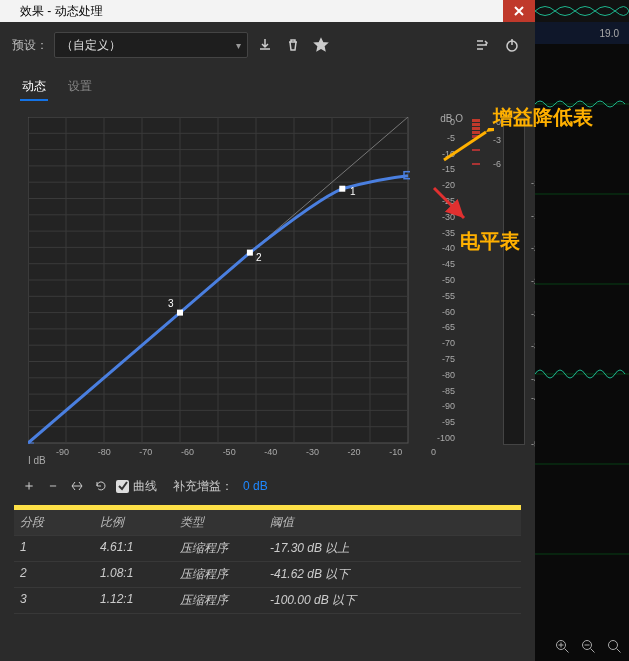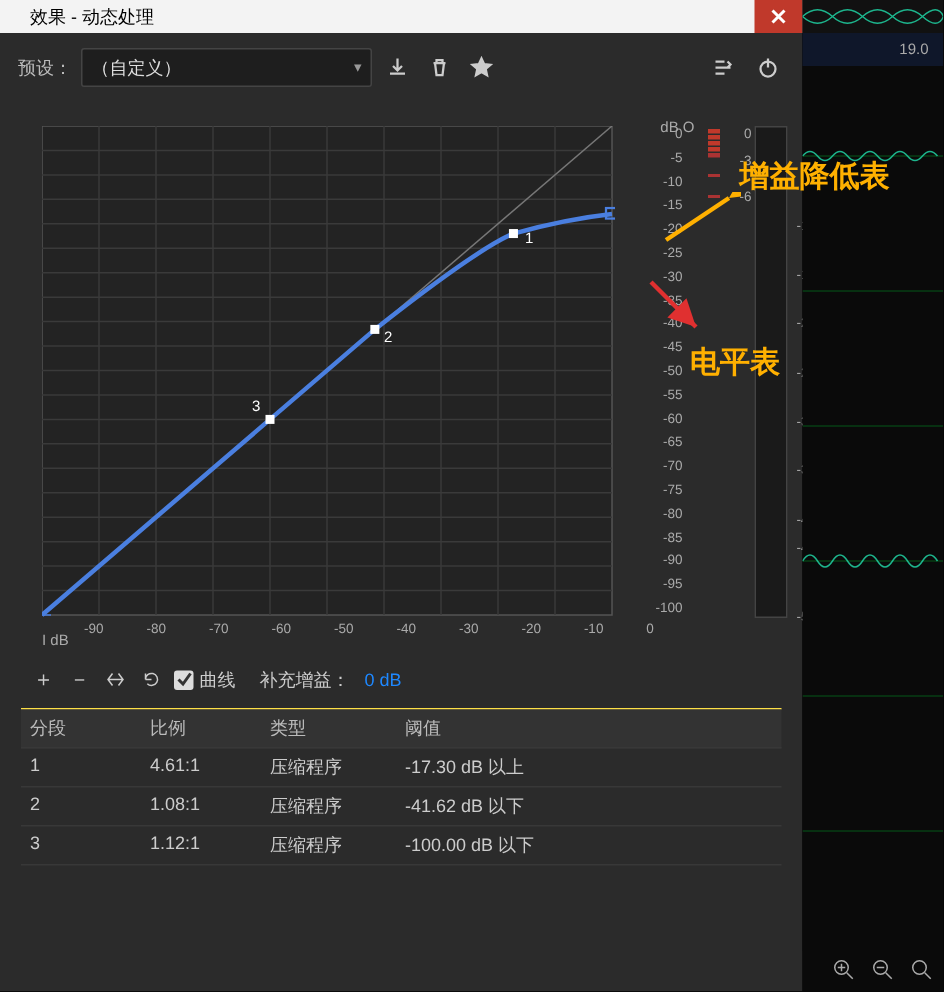--- a/index.html
+++ b/index.html
@@ -40,21 +40,21 @@
   .lvl-meter{position:absolute;right:10px;top:6px;width:20px;height:326px;background:#1a1a1a;border:1px solid #444;}
   .lvl-meter .lbl{position:absolute;right:-20px;transform:translateY(-50%);font-size:9px;color:#aaa;}
   
   .btnrow{display:flex;align-items:center;gap:6px;padding:6px 20px;color:#ccc;}
   .btnrow .smbtn{width:18px;height:18px;display:flex;align-items:center;justify-content:center;font-size:14px;}
   .chk{display:flex;align-items:center;gap:4px;}
   .chk .box{width:13px;height:13px;background:#ddd;border-radius:2px;display:flex;align-items:center;justify-content:center;}
   .chk .box svg{width:10px;height:10px;fill:#333;}
   .gainfield{color:#1e88ff;margin-left:4px;}
   
-  .tbl{margin:4px 14px;border-top:1px solid #fde047;}
+  .tbl{margin:4px 14px;border-top:5px solid #fde047;font-style:italic;}
   .tbl .row{display:flex;padding:4px 6px;border-bottom:1px solid #383838;}
   .tbl .hdr{color:#bbb;background:#333;}
   .tbl .c1{width:80px;}
   .tbl .c2{width:80px;}
   .tbl .c3{width:90px;}
   .tbl .c4{flex:1;}
   
   .trackpane{position:absolute;right:0;top:22px;width:94px;height:639px;background:#0a0a0a;}
   .trackpane .ruler{height:22px;background:#0f172a;color:#aaa;font-size:10px;display:flex;align-items:center;justify-content:flex-end;padding-right:10px;}
   .trackpane svg.wave{width:100%;display:block;}
@@ -118,20 +118,24 @@
         </div>
         <div class="iconbtn">
           <svg viewBox="0 0 16 16">
               <circle cx="8" cy="9" r="5" stroke="#ccc"></circle>
               <path d="M8 2v6" stroke="#ccc"></path>
             </svg>
         </div>
       </div>
     </div>
 
+    <div class="tabs">
+      <div class="tab active"><span>动态</span></div>
+      <div class="tab"><span>设置</span></div>
+    </div>
 
     <div class="graph-wrap">
       <span class="y-units">dB O</span>
       <svg class="graph" width="382" height="332">
         <rect x="0" y="0" width="380" height="326" fill="#232323" stroke="#555"></rect>
 
         <g stroke="#3a3a3a">
           <line x1="38" y1="0" x2="38" y2="326"></line>
             <line x1="76" y1="0" x2="76" y2="326"></line>
             <line x1="114" y1="0" x2="114" y2="326"></line>

